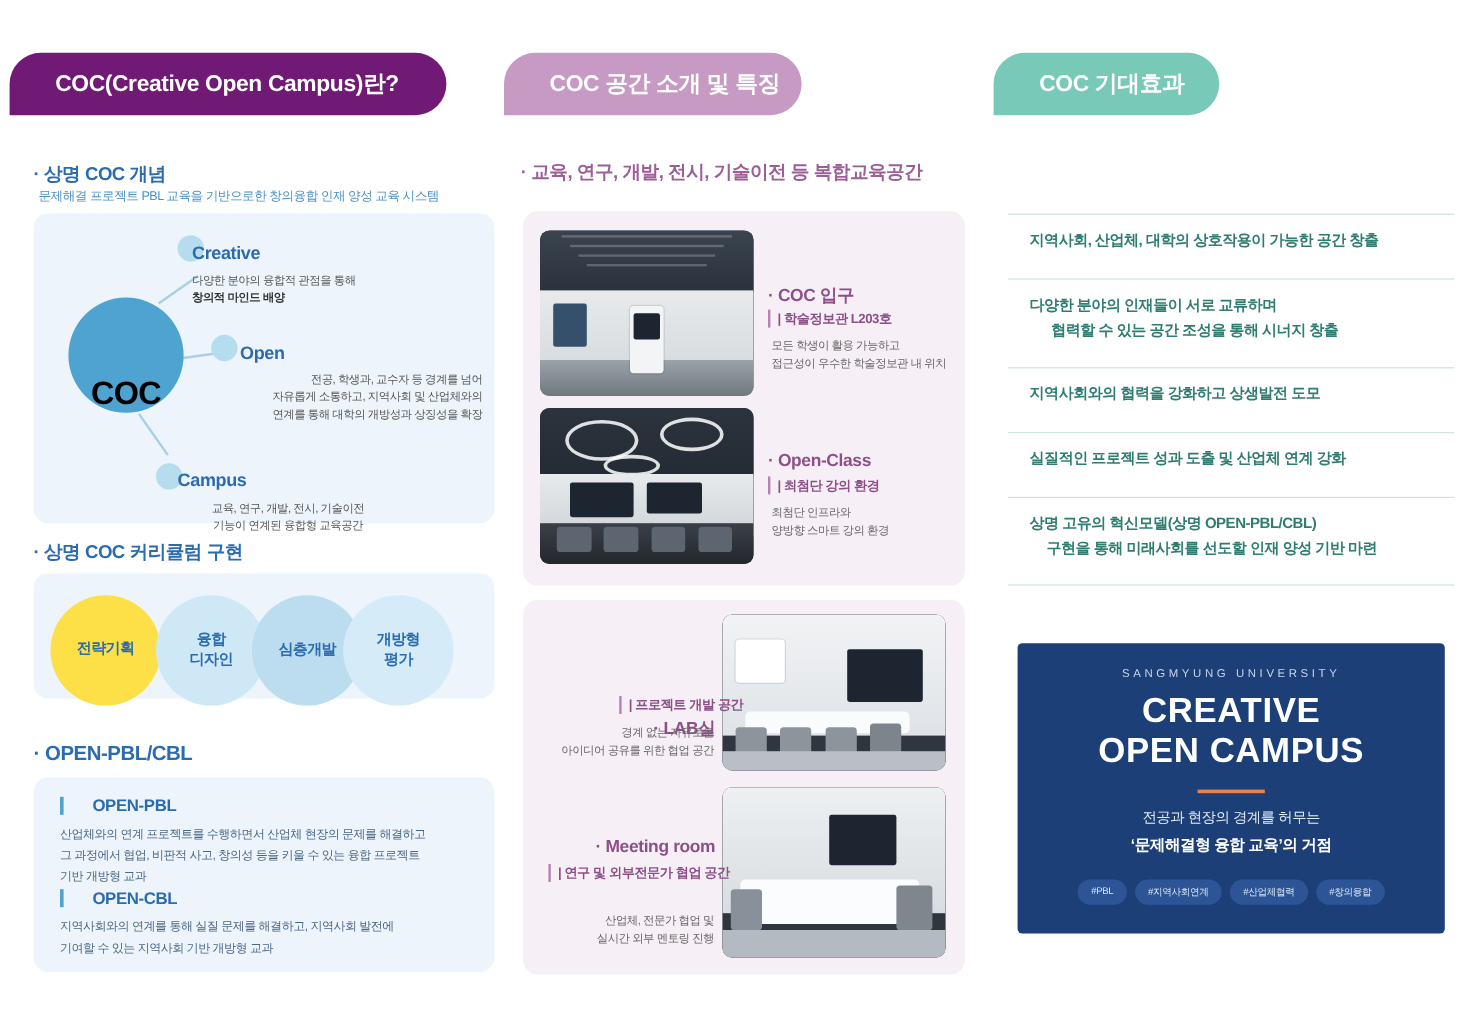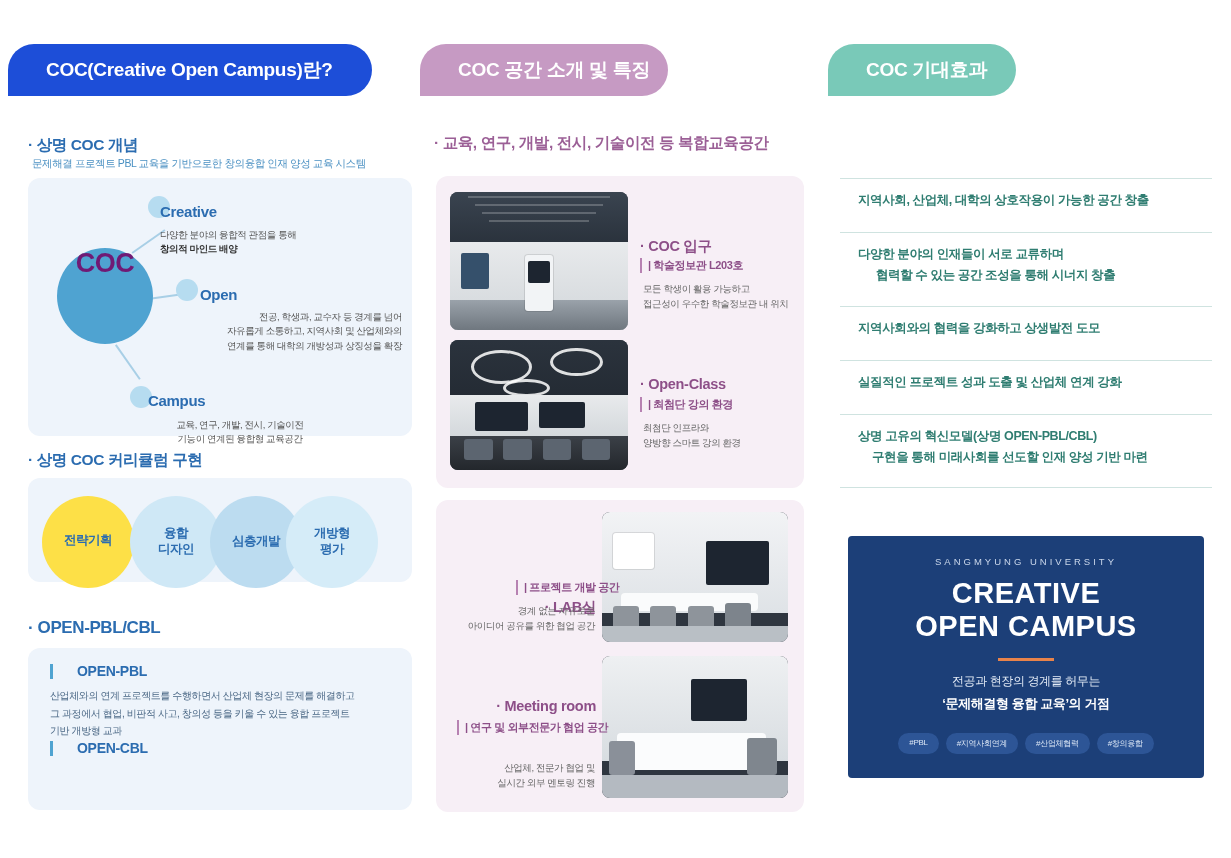--- a/index.html
+++ b/index.html
@@ -18,21 +18,21 @@
     position: absolute;
     height: 52px;
     border-radius: 26px 26px 26px 0;
     display: flex; align-items: center;
     padding-left: 38px;
     color: #ffffff;
     font-size: 19px;
     font-weight: bold;
     letter-spacing: -0.3px;
   }
-  .banner-1 { left: 8px;   top: 44px; width: 364px; background: #1d4ed8; }
+  .banner-1 { left: 8px;   top: 44px; width: 364px; background: #701a75; }
   .banner-2 { left: 420px; top: 44px; width: 248px; background: #c69ac3; }
   .banner-3 { left: 828px; top: 44px; width: 188px; background: #79c9b8; }
 
   
   .sec-title {
     position: absolute;
     font-size: 15.5px;
     font-weight: bold;
     color: #2b6cb0;
     letter-spacing: -0.4px;
@@ -53,22 +53,22 @@
     border-radius: 12px;
   }
   .panel-concept { left: 28px; top: 178px; width: 384px; height: 258px; }
   .panel-curri  { left: 28px; top: 478px; width: 384px; height: 104px; }
   .panel-pbl    { left: 28px; top: 648px; width: 384px; height: 162px; }
 
   
   .circ {
     position: absolute;
     border-radius: 50%;
-    display: flex; align-items: flex-start; justify-content: center;
-    color: #701a75; font-weight: bold;
+    display: flex; align-items: flex-end; justify-content: center;
+    color: #000000; font-weight: bold;
   }
   .circ-coc {
     left: 57px; top: 248px; width: 96px; height: 96px;
     background: #4fa3d1; font-size: 27px; letter-spacing: -0.5px;
   }
   .circ-sm { background: #b6dcf0; width: 22px; height: 22px; }
   .c-creative { left: 148px; top: 196px; }
   .c-open     { left: 176px; top: 279px; }
   .c-campus   { left: 130px; top: 386px; }
 
@@ -254,20 +254,24 @@
   <div class="panel panel-pbl"></div>
 
   <div class="pbl-head" style="left:50px; top:664px;">OPEN-PBL</div>
   <div class="pbl-body" style="left:50px; top:687px; width:344px;">
     <span>산업체와의 연계 프로젝트를 수행하면서 산업체 현장의 문제를 해결하고</span><br>
     <span>그 과정에서 협업, 비판적 사고, 창의성 등을 키울 수 있는 융합 프로젝트</span><br>
     <span>기반 개방형 교과</span>
   </div>
 
   <div class="pbl-head" style="left:50px; top:741px;">OPEN-CBL</div>
+  <div class="pbl-body" style="left:50px; top:764px; width:344px;">
+    <span>지역사회와의 연계를 통해 실질 문제를 해결하고, 지역사회 발전에</span><br>
+    <span>기여할 수 있는 지역사회 기반 개방형 교과</span>
+  </div>
 
   <div class="sec-title pink" style="left:434px; top:133px;">· 교육, 연구, 개발, 전시, 기술이전 등 복합교육공간</div>
 
   <div class="mid-panel mid-panel-1"></div>
 
   <div class="photo" style="left:450px; top:192px; width:178px; height:138px;">
     <div class="inner">
       <div class="ph-ceiling"></div>
       <div class="ph-stripe" style="left:10%; top:4px; width:80%; height:2px;"></div>
       <div class="ph-stripe" style="left:14%; top:12px; width:72%; height:2px;"></div>

